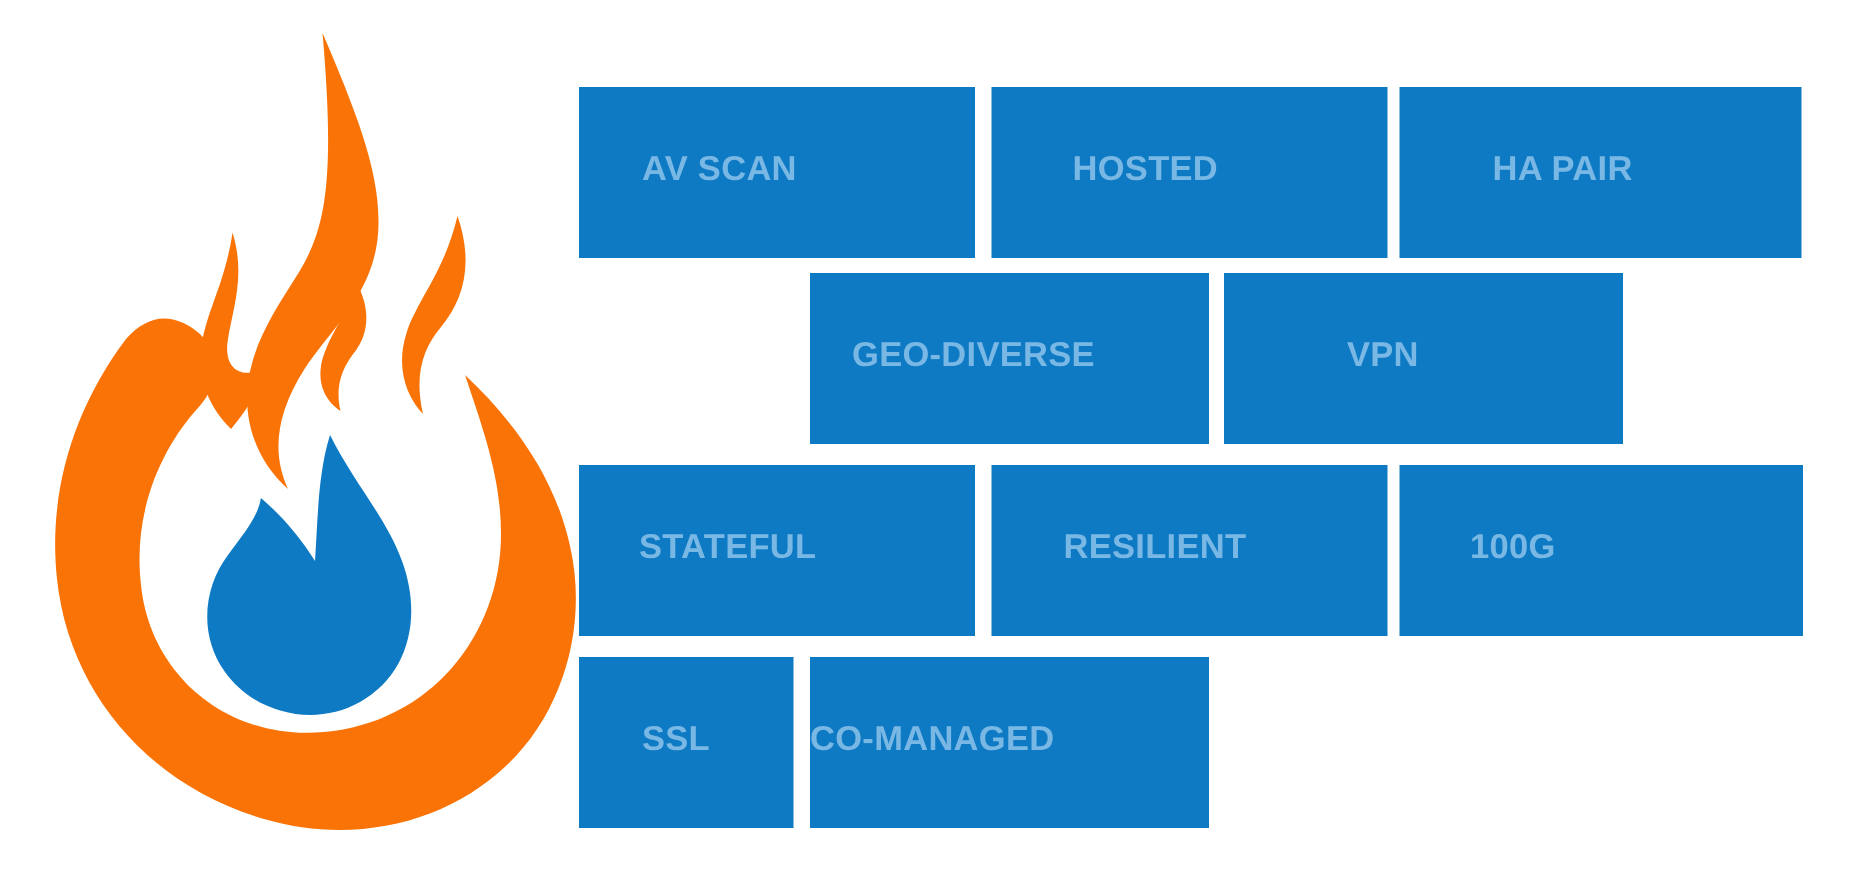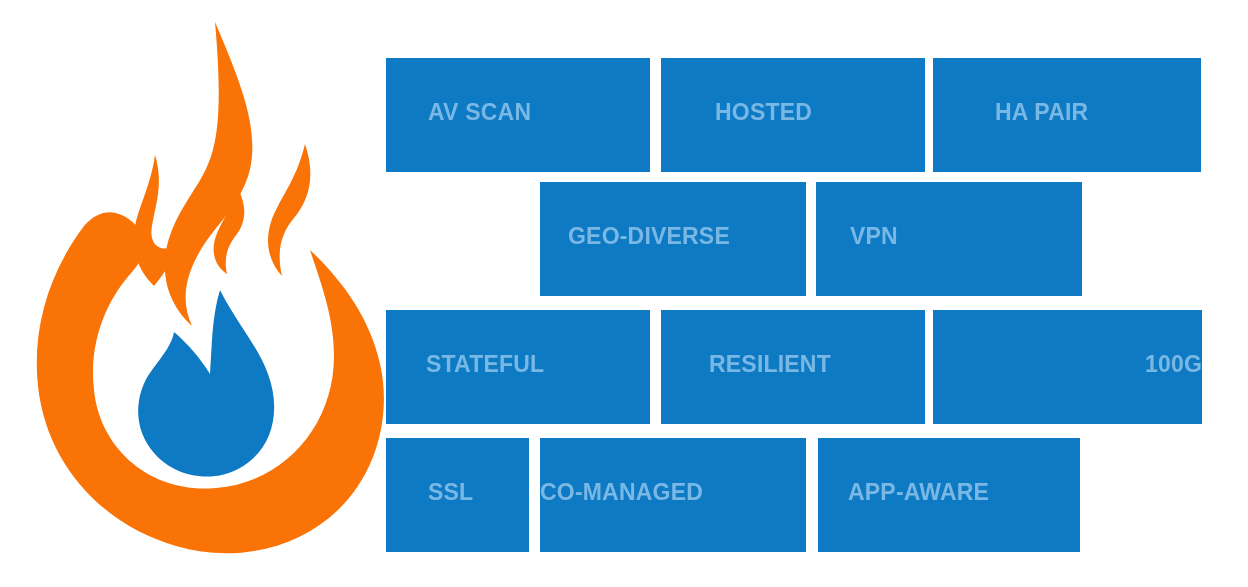--- a/index.html
+++ b/index.html
@@ -152,40 +152,37 @@
         </div>
         <div class="brick" style="left: 933px; width: 268px; background: rgb(15, 122, 196);">
           <span class="brick-label" style="color: rgb(121, 184, 228); padding-left: 62px;">HA  PAIR</span>
         </div>
       </div>
       <div class="brick-row row-2" style="top: 182px; left: 0px; width: 1248px;">
         <div class="brick" style="left: 540px; width: 266px; background: rgb(15, 122, 196);">
           <span class="brick-label" style="color: rgb(121, 184, 228); padding-left: 28px;">GEO-DIVERSE</span>
         </div>
         <div class="brick" style="left: 816px; width: 266px; background: rgb(15, 122, 196);">
-          <span class="brick-label" style="color: rgb(121, 184, 228); padding-left: 34px;">VPN</span>
+          <span class="brick-label" style="color: rgb(121, 184, 228); padding-left: 82px;">VPN</span>
         </div>
       </div>
       <div class="brick-row row-3" style="top: 310px; left: 0px; width: 1248px;">
         <div class="brick" style="left: 386px; width: 264px; background: rgb(15, 122, 196);">
           <span class="brick-label" style="color: rgb(121, 184, 228); padding-left: 40px;">STATEFUL</span>
         </div>
         <div class="brick" style="left: 661px; width: 264px; background: rgb(15, 122, 196);">
           <span class="brick-label" style="color: rgb(121, 184, 228); padding-left: 48px;">RESILIENT</span>
         </div>
         <div class="brick" style="left: 933px; width: 269px; background: rgb(15, 122, 196);">
-          <span class="brick-label" style="color: rgb(121, 184, 228); padding-left: 107px; text-align: right;">100G</span>
+          <span class="brick-label" style="color: rgb(121, 184, 228); padding-left: 47px;">100G</span>
         </div>
       </div>
       <div class="brick-row row-4" style="top: 438px; left: 0px; width: 1248px;">
         <div class="brick" style="left: 386px; width: 143px; background: rgb(15, 122, 196);">
           <span class="brick-label" style="color: rgb(121, 184, 228); padding-left: 42px;">SSL</span>
         </div>
         <div class="brick" style="left: 540px; width: 266px; background: rgb(15, 122, 196);">
           <span class="brick-label" style="color: rgb(121, 184, 228); ">CO-MANAGED</span>
         </div>
-        <div class="brick" style="left: 818px; width: 262px; background: rgb(15, 122, 196);">
-          <span class="brick-label" style="color: rgb(121, 184, 228); padding-left: 30px;">APP-AWARE</span>
-        </div>
       </div>
     </div>
 
 </div>
 
 </body></html>

